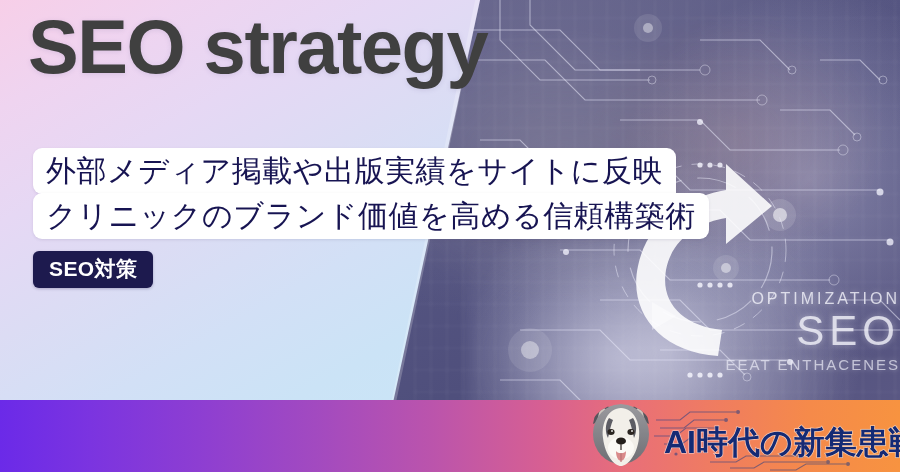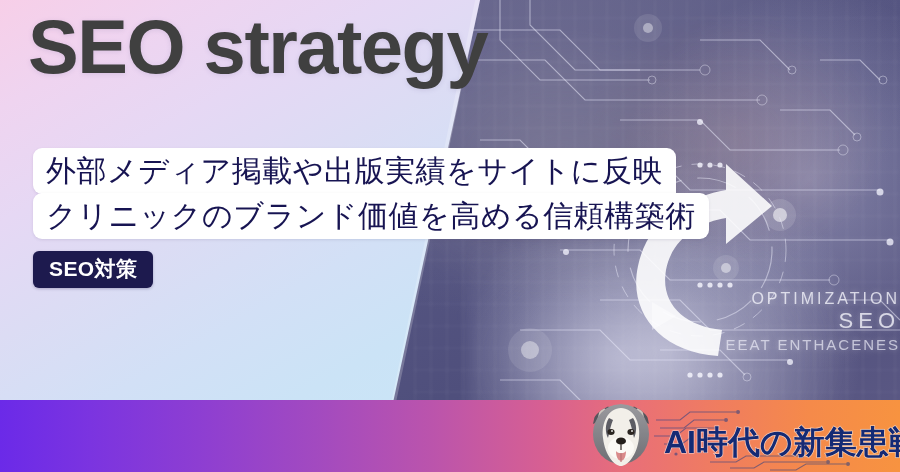--- a/index.html
+++ b/index.html
@@ -40,21 +40,21 @@
   .circuit-svg { position:absolute; inset:0; width:100%; height:100%; }
 
   
   .photo-words {
     position:absolute; left:612px; top:290px; width:288px;
     text-align:right; color:rgba(242,242,250,0.80);
     text-shadow:0 0 6px rgba(255,255,255,.35);
     pointer-events:none;
   }
   .pw-optimization { font-size:16px; letter-spacing:3px; font-weight:400; }
-  .pw-seo { font-size:22px; letter-spacing:5px; font-weight:400; margin-top:2px; line-height:1; }
+  .pw-seo { font-size:42px; letter-spacing:5px; font-weight:400; margin-top:2px; line-height:1; }
   .pw-eeat { font-size:15px; letter-spacing:2px; font-weight:400; margin-top:4px; color:rgba(235,235,246,0.70); }
 
   
   .pastel {
     position:absolute; left:0; top:0; width:480px; height:400px;
     background:linear-gradient(150deg,#f7cfe8 0%,#efd4f0 16%,#e6d8f4 33%,#dcdcf4 50%,#d2e0f6 68%,#cbe3f6 84%,#c9e5f7 100%);
     clip-path:polygon(0 0, 100% 0, 82% 100%, 0 100%);
   }
   .pastel-edge {
     position:absolute; left:0; top:0; width:480px; height:400px;

